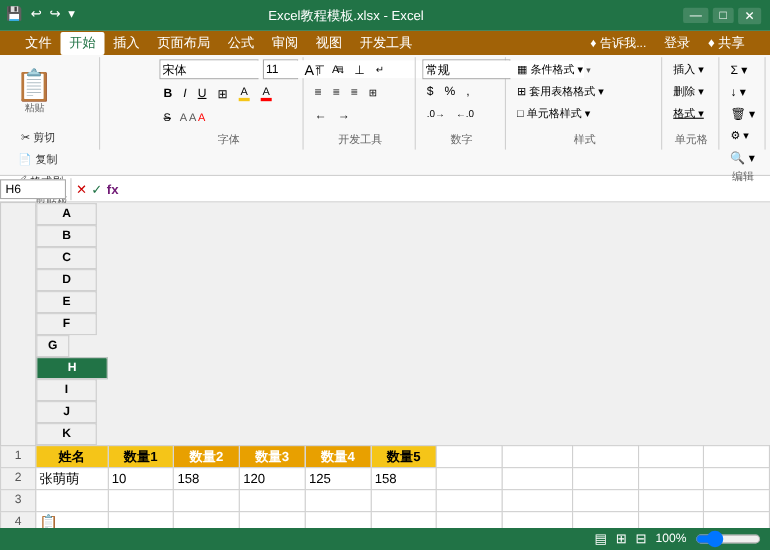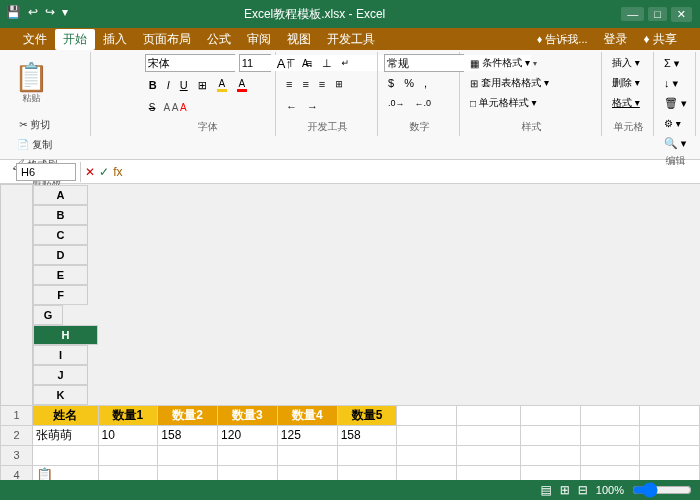--- a/index.html
+++ b/index.html
@@ -136,21 +136,21 @@
     
     .edit-group { min-width: 40px; }
 
     
     #formulabar {
       background: white;
       border-bottom: 1px solid #d0d0d0;
       height: 24px;
       display: flex;
       align-items: center;
-      padding: 0 16px;
+      padding: 0 0;
       gap: 4px;
     }
     #cell-ref {
       width: 60px;
       border: 1px solid #aaa;
       height: 18px;
       font-size: 11px;
       padding: 1px 4px;
     }
     #formula-divider {
@@ -547,21 +547,21 @@
 
   </div>
 </div>
 
 <div id="formulabar">
   <input id="cell-ref" type="text" value="H6" style="">
   <div id="formula-divider"></div>
   <div id="formula-icons">
     <span style="color:#cc0000; cursor:pointer;">✕</span>
     <span style="color:#217346; cursor:pointer;">✓</span>
-    <span style="color:#a16207; cursor:pointer; font-weight:normal;text-align:right;">fx</span>
+    <span style="color:#701a75; cursor:pointer; font-weight:bold;text-align:right;">fx</span>
   </div>
   <input id="formula-bar-input" type="text" value="" style="">
 </div>
 
 <div id="sheet-area">
   <div id="grid">
     <table>
       <colgroup>
         <col style="width:32px">
         <col style="width:55px">

